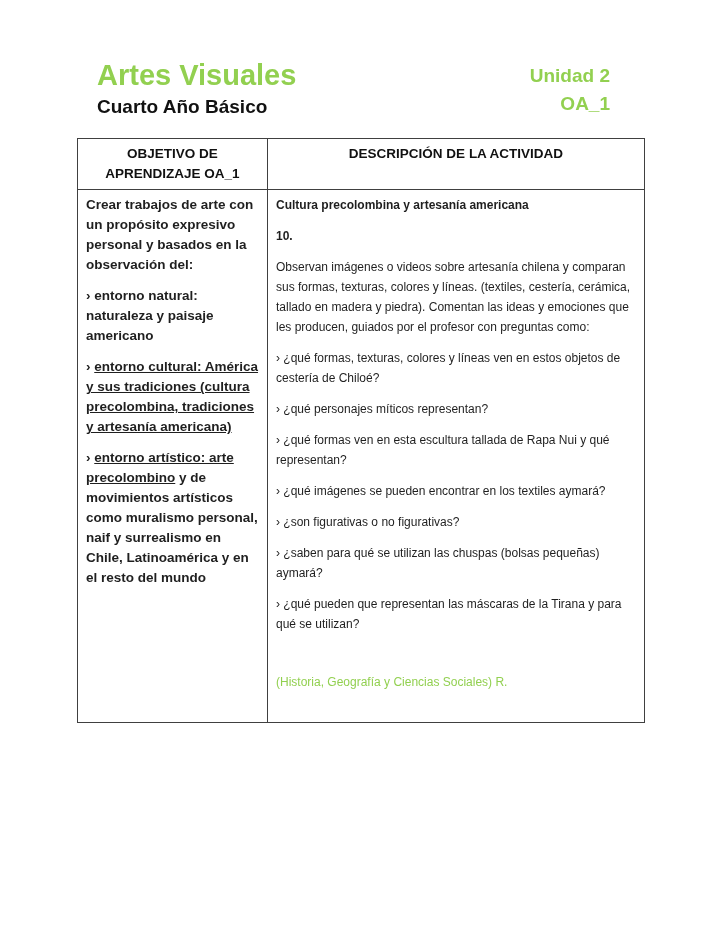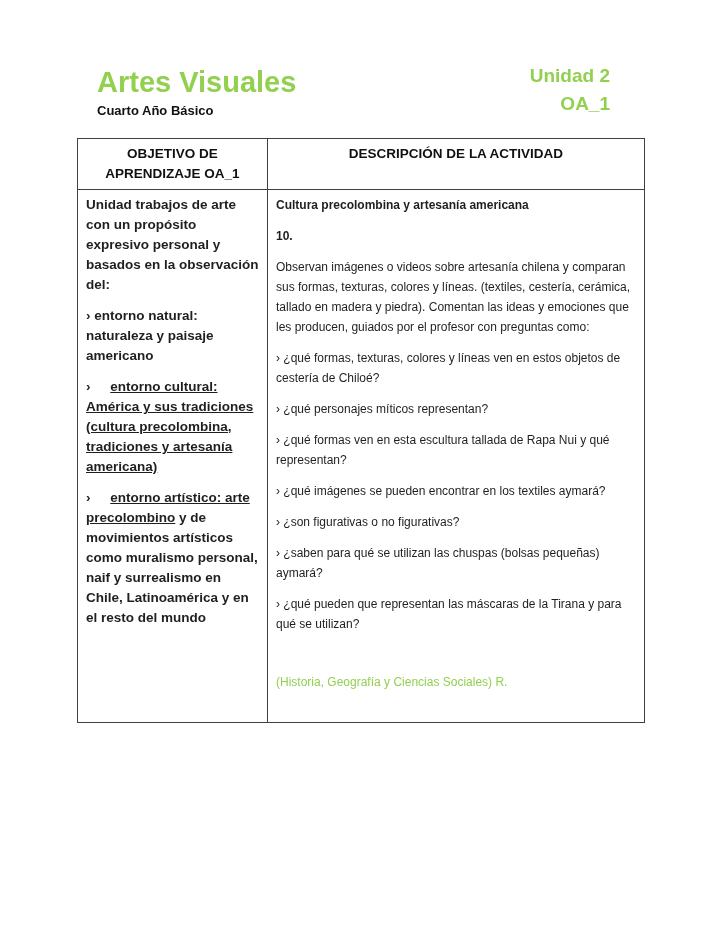--- a/index.html
+++ b/index.html
@@ -25,21 +25,21 @@
     align-items: flex-end;
     padding: 46px 110px 0 97px;
   }
   .doc-title {
     font-size: 29px;
     font-weight: bold;
     color: var(--green);
     line-height: 1.1;
   }
   .doc-subtitle {
-    font-size: 13px;
+    font-size: 19px;
     font-weight: bold;
     color: #111111;
     margin-top: 4px;
   }
   .doc-meta {
     text-align: right;
     font-size: 19px;
     font-weight: bold;
     color: var(--green);
     line-height: 28px;
@@ -75,21 +75,21 @@
     font-size: 13.5px;
     line-height: 20px;
     font-weight: bold;
     height: 533px;
   }
   td.activity-cell {
     font-size: 12px;
     line-height: 20px;
   }
   .objective-cell p, .activity-cell p { margin: 0 0 11px 0; }
-  .u { text-decoration: underline; margin-left: 16px; }
+  .u { text-decoration: underline; }
   .activity-heading { font-weight: bold; }
   .activity-number { font-weight: bold; }
   .activity-footer {
     color: var(--green);
     font-weight: normal;
     margin-top: 38px !important;
   }
 </style>
 </head>
 <body>
@@ -111,21 +111,21 @@
   <table class="activity-table">
     <thead>
       <tr>
         <th class="obj-header">OBJETIVO DE APRENDIZAJE OA_1</th>
         <th class="desc-header">DESCRIPCIÓN DE LA ACTIVIDAD</th>
       </tr>
     </thead>
     <tbody>
       <tr>
         <td class="objective-cell">
-          <p>Unidad trabajos de arte con un propósito expresivo personal y basados en la observación del:</p>
+          <p>Crear trabajos de arte con un propósito expresivo personal y basados en la observación del:</p>
           <div id="objective-bullets">
               <p><span>› </span><span>entorno natural: naturaleza y paisaje americano</span></p>
               <p><span>› </span><span class="u">entorno cultural: América y sus tradiciones (cultura precolombina, tradiciones y artesanía americana)</span></p>
               <p><span>› </span><span class="u">entorno artístico: arte precolombino</span><span> y de movimientos artísticos como muralismo personal, naif y surrealismo en Chile, Latinoamérica y en el resto del mundo</span></p>
             </div>
         </td>
         <td class="activity-cell">
           <p class="activity-heading">Cultura precolombina y artesanía americana</p>
           <p class="activity-number">10.</p>
           <p>Observan imágenes o videos sobre artesanía chilena y comparan sus formas, texturas, colores y líneas. (textiles, cestería, cerámica, tallado en madera y piedra). Comentan las ideas y emociones que les producen, guiados por el profesor con preguntas como:</p>

